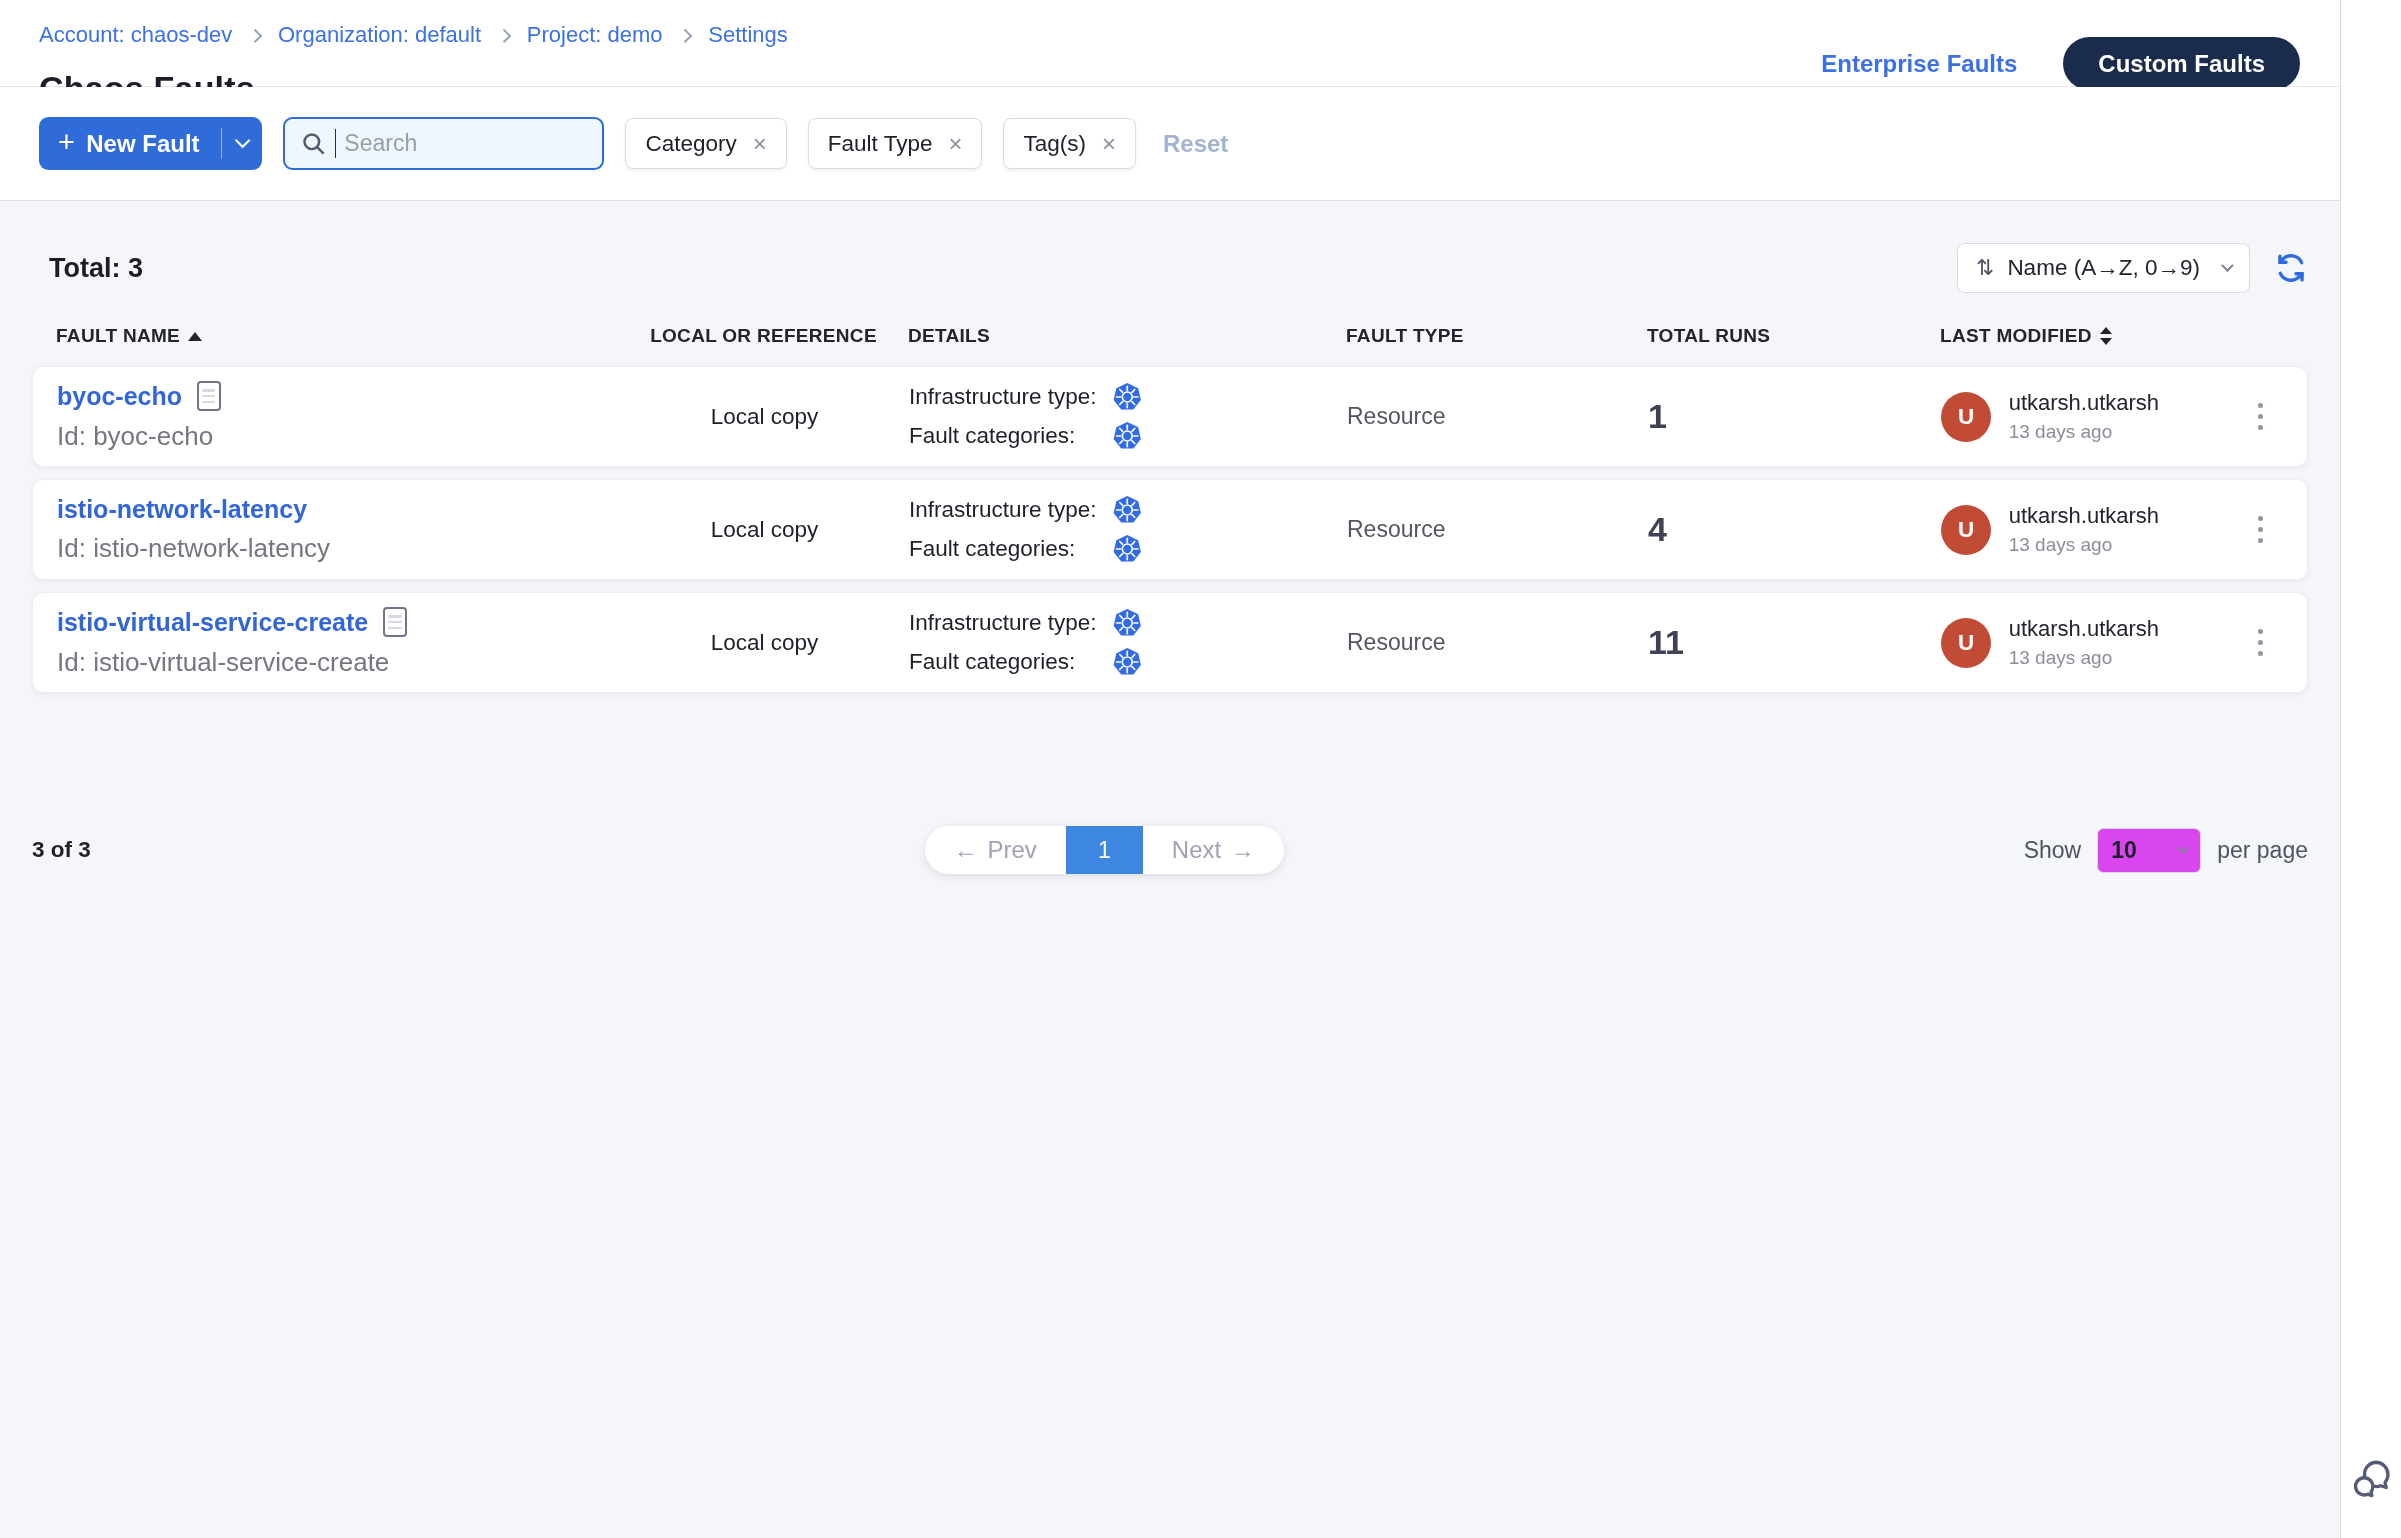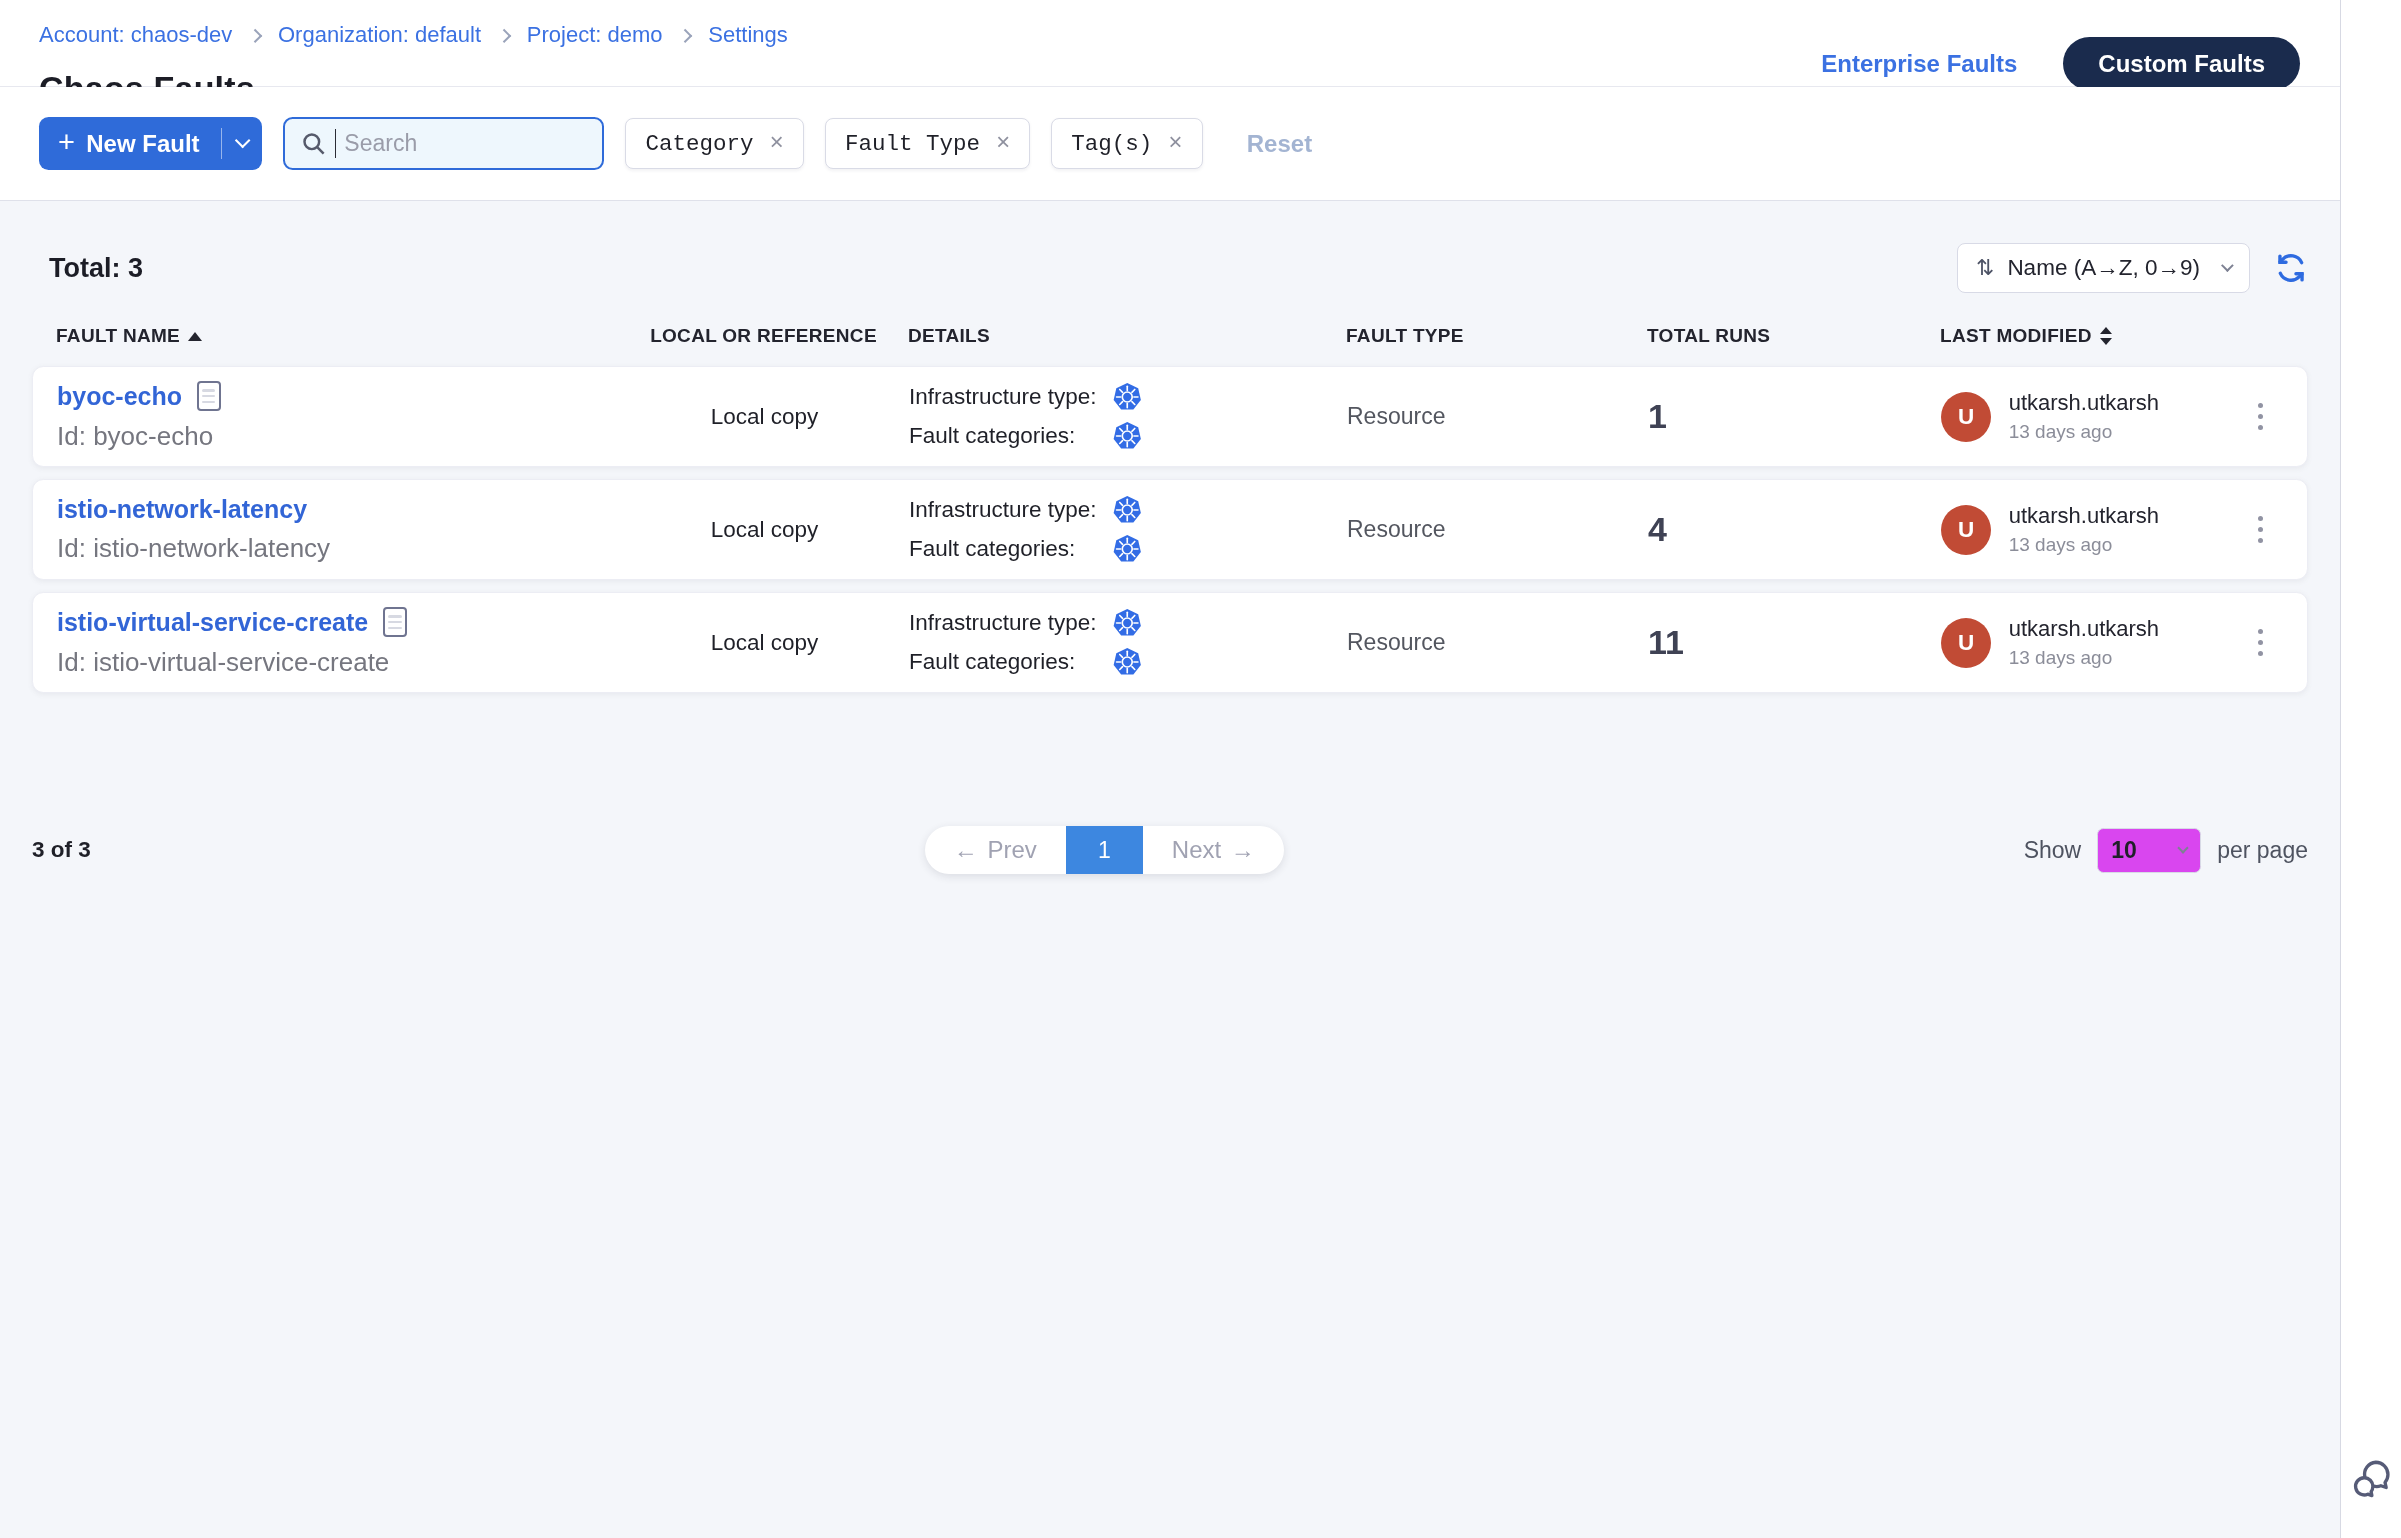--- a/index.html
+++ b/index.html
@@ -56,25 +56,25 @@
   .search-caret { width: 1.6px; height: 29px; background: #2b2c35; }
   .search-box input {
     border: none; outline: none; background: transparent; font-size: 23px;
     font-family: inherit; color: #23242e; width: 100%;
   }
   .search-box input::placeholder { color: #9a9ca9; }
 
   .filter-chip {
     display: flex; align-items: center; gap: 16px; background: #fff;
     border: 1.6px solid #d9dbe6; border-radius: 8px; height: 51px; padding: 12px 19px;
-    box-shadow: 0 1.6px 3.2px rgba(40,41,61,0.06); cursor: pointer; font-family: Liberation Mono, monospace;
+    box-shadow: 0 1.6px 3.2px rgba(40,41,61,0.06); cursor: pointer;
   }
   .filter-chip .chip-label { font-size: 22.5px; color: #1f2028; }
   .chip-x { color: #8f919f; font-size: 24px; line-height: 1; cursor: pointer; }
-  .reset-link { color: #a3b4d2; font-size: 24px; font-weight: 600; margin-left: 23px; cursor: pointer; }
+  .reset-link { color: #a3b4d2; font-size: 24px; font-weight: 600; margin-left: 6px; cursor: pointer; }
 
   
   .content { flex: 1; background: #f4f6fa; padding: 0 32px; }
   .content-head { display: flex; justify-content: space-between; align-items: center; margin-top: 42px; }
   .total-label { font-size: 27px; font-weight: 700; color: #1c1d26; margin-left: 17px; }
   .sort-area { display: flex; align-items: center; gap: 24px; }
   .sort-select {
     display: flex; align-items: center; gap: 13px; background: #fff; border: 1.6px solid #d8dae6;
     border-radius: 8px; height: 50px; padding: 0 17.7px; cursor: pointer;
   }

